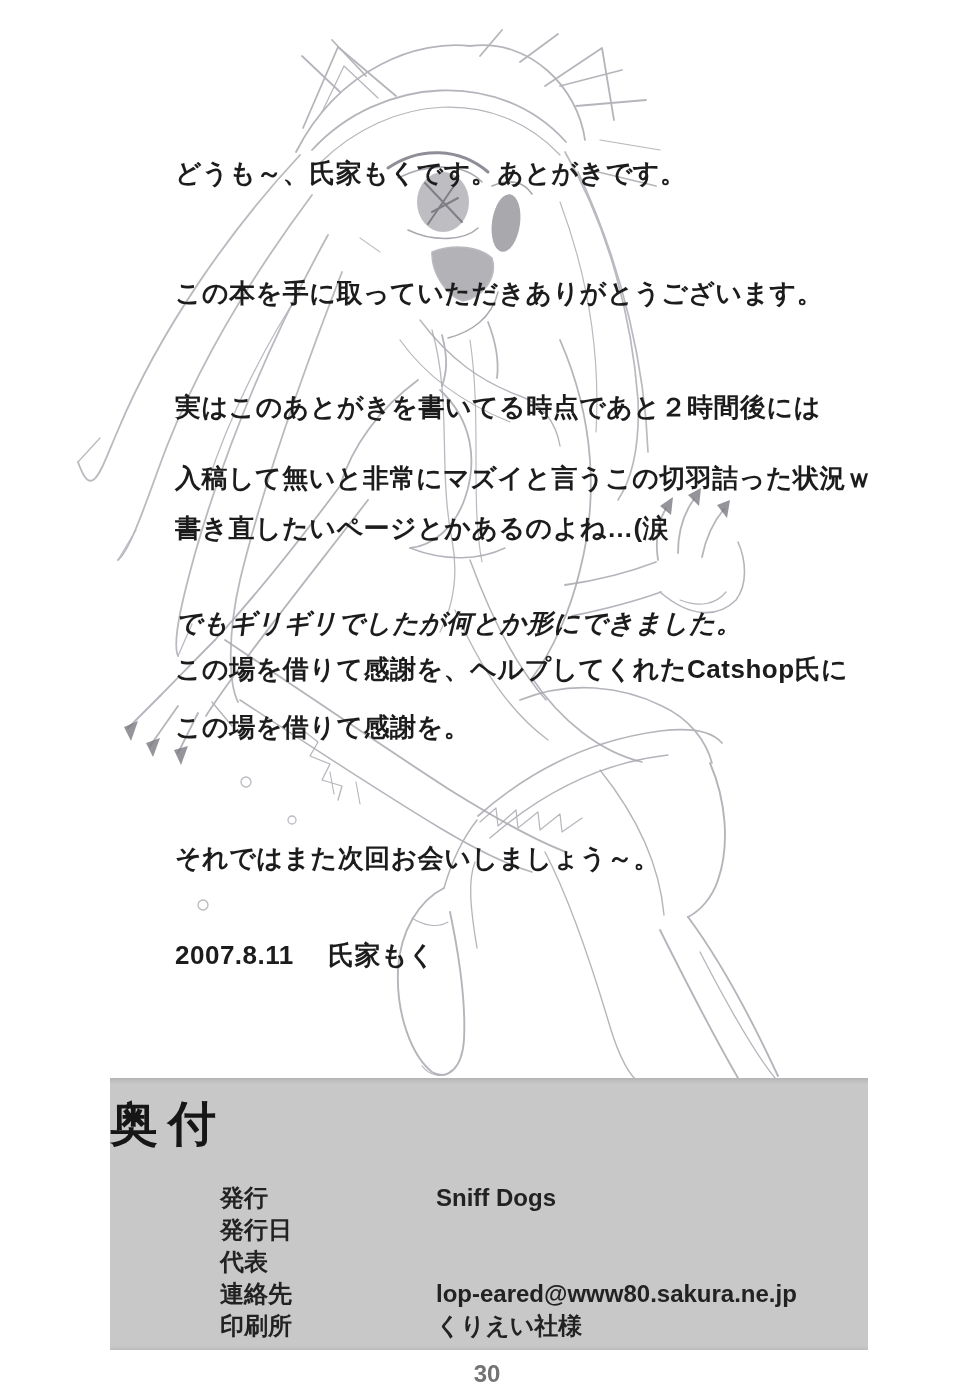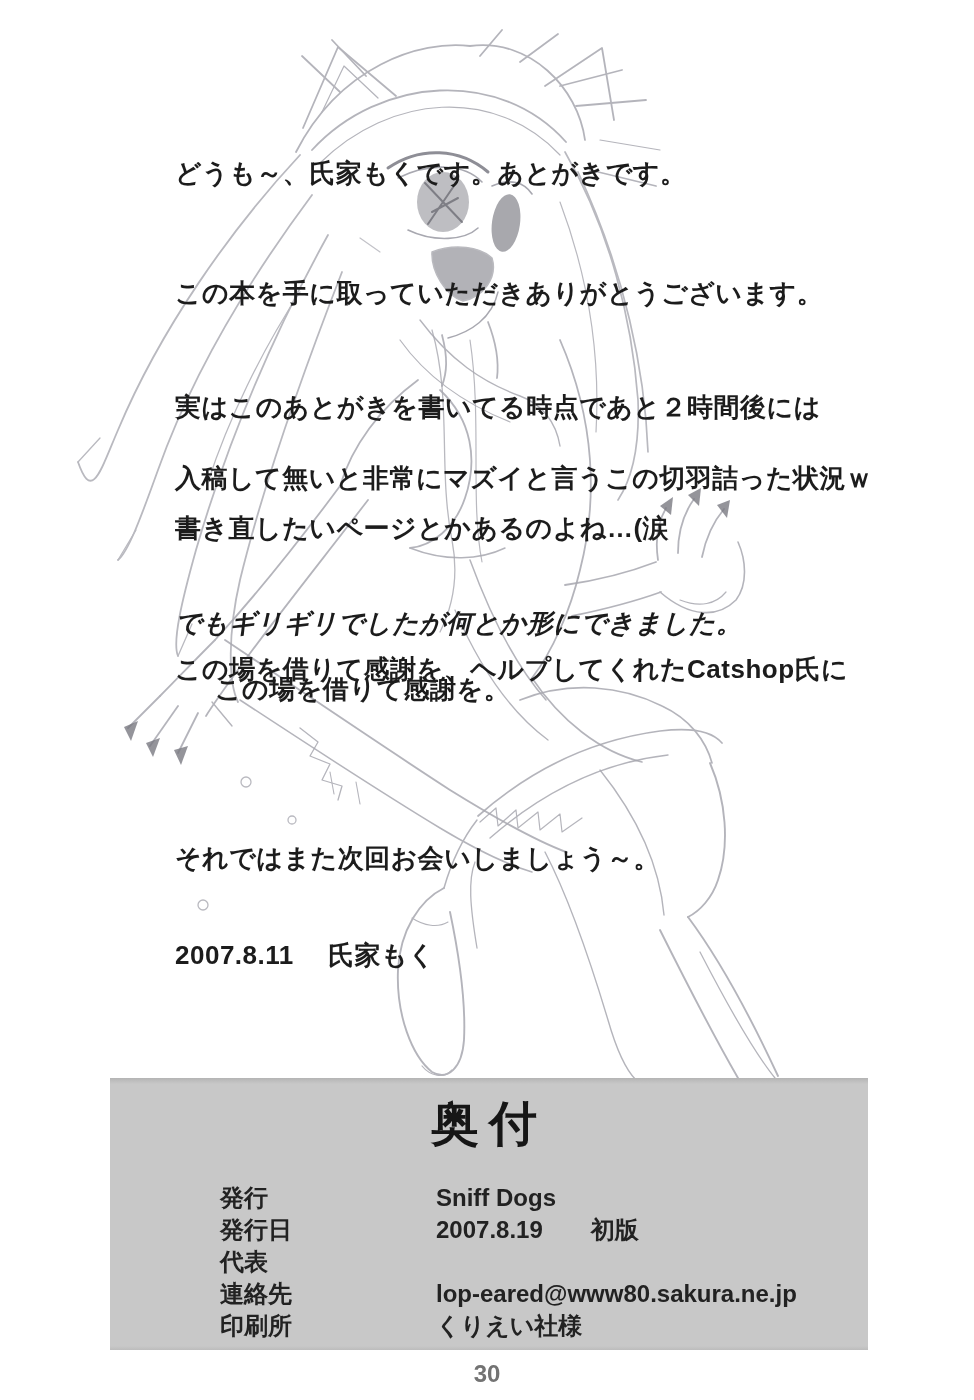--- a/index.html
+++ b/index.html
@@ -26,32 +26,31 @@
     color:#1c1c1c;
   }
   .t-l1{top:156px;}
   .t-l2{top:276px;}
   .t-l3{top:390px;}
   .t-l4{top:417px;margin-top:44px;}
   .t-l5{top:464px;}
   .t-l6{top:511px;}
   .t-l7{top:606px;font-style:italic;}
   .t-l8{top:652px;}
-  .t-l9{top:672px;margin-left:40px;}
+  .t-l9{top:710px;}
   .t-l10{top:841px;}
   .t-l11{top:938px;}
   .colophon{
     position:absolute;
     left:110px;top:1078px;
     width:758px;height:272px;
     background:linear-gradient(180deg,#b4b4b4 0px,#c8c8c8 6px,#c8c8c8 calc(100% - 4px),#bcbcbc 100%);
   }
   .colophon-title{
     margin-top:14px;
-    text-align:center;
     font-size:48px;
     font-weight:bold;
     letter-spacing:10px;
     color:#161616;
   }
   .colophon-rows{
     position:absolute;
     left:110px;top:104px;
     width:640px;
   }
@@ -217,21 +216,20 @@
 
   <div class="colophon">
     <div class="colophon-title">奥付</div>
     <div class="colophon-rows">
       <div class="colophon-row">
         <span class="colophon-label">発行</span>
         <span class="colophon-value">Sniff Dogs</span>
       </div>
       <div class="colophon-row">
         <span class="colophon-label">発行日</span>
-        <span class="colophon-value">2007.8.19　　初版</span>
       </div>
       <div class="colophon-row">
         <span class="colophon-label">代表</span>
       </div>
       <div class="colophon-row">
         <span class="colophon-label">連絡先</span>
         <span class="colophon-value">lop-eared@www80.sakura.ne.jp</span>
       </div>
       <div class="colophon-row">
         <span class="colophon-label">印刷所</span>

